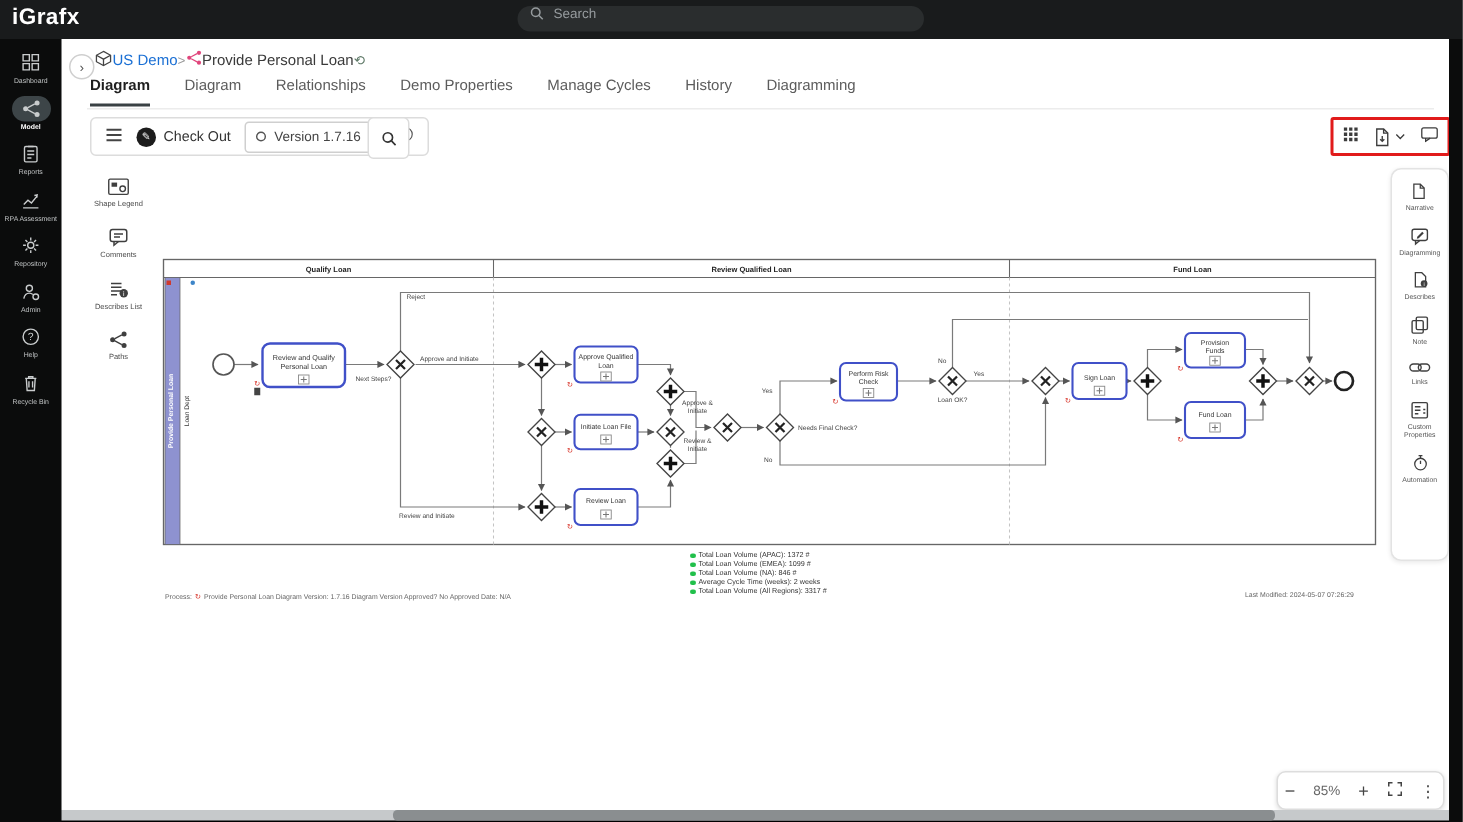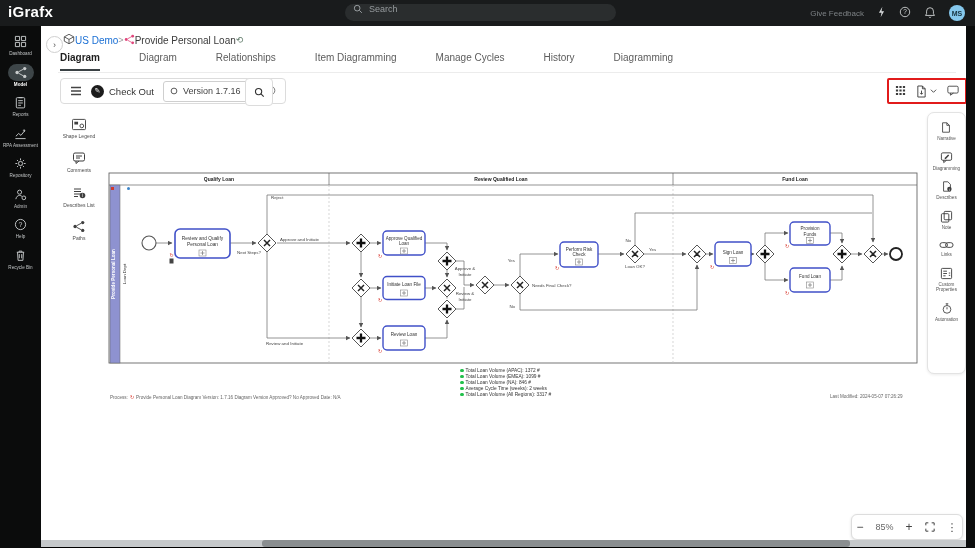--- a/index.html
+++ b/index.html
@@ -25,21 +25,21 @@
   .pill{display:flex;align-items:center;justify-content:center;padding:2px 6px}
   
   .content{left:41px;top:26px;width:925px;height:514px;background:#fff}
   .rightedge{left:966px;top:26px;width:9px;height:522px;background:#0b0c0c}
   .collapse{left:5px;top:10px;width:15px;height:15px;border:1px solid #cfcfcf;border-radius:50%;
             display:flex;align-items:center;justify-content:center;font-size:9px;color:#555;background:#fff}
   .breadcrumb{left:22px;top:6px;height:16px;display:flex;align-items:center;gap:0;font-size:10px}
   .bc-ws{color:#1a6fd4}
   .bc-sep{color:#999;font-size:9px}
   .bc-item{color:#3a3a3a}
-  .tabs{left:19px;top:26px;display:flex;gap:39px;font-size:10px;color:#5c5c5c}
+  .tabs{left:19px;top:26px;display:flex;gap:23px;font-size:10px;color:#5c5c5c}
   .tab{padding-bottom:6px}
   .tab.active{color:#1f1f1f;border-bottom:2.5px solid #3a4144;font-weight:bold}
   .tabline{left:17px;top:45.5px;width:898px;height:1px;background:#ececec}
   .toolcard{left:19px;top:52px;height:26px;border:1px solid #dcdcdc;border-radius:4px;background:#fff;
             display:flex;align-items:center;padding:12px 9px;gap:9px;box-sizing:border-box}
   .checkout{display:flex;align-items:center;gap:5px;font-size:9.5px;color:#333}
   .co-circle{width:13px;height:13px;border-radius:50%;background:#1c1c1c;color:#fff;font-size:7px;
              display:flex;align-items:center;justify-content:center}
   .verbox{display:flex;align-items:center;gap:5px;border:1px solid #cfcfcf;border-radius:3px;height:19px;
           padding:0 6px;font-size:9px;color:#444}
@@ -75,35 +75,20 @@
 
 <div class="abs topbar">
   <div class="abs logo">iGrafx</div>
   <div class="abs searchpill">
     <span><svg width="10" height="10" viewBox="0 0 12 12">
           <circle cx="5" cy="5" r="3.4" fill="none" stroke="currentColor" stroke-width="1.2"></circle>
           <path d="M7.6 7.6 10.6 10.6" stroke="currentColor" stroke-width="1.2"></path>
         </svg></span>
     <span>Search</span>
   </div>
-  <div class="abs top-right">
-    <span class="feedback">Give Feedback</span>
-    <span><svg width="9" height="12" viewBox="0 0 10 14">
-          <path d="M6 1 2 8h3l-1 5 4-7H5z" fill="currentColor"></path>
-        </svg></span>
-    <span><svg width="12" height="12" viewBox="0 0 14 14">
-          <circle cx="7" cy="7" r="5.5" fill="none" stroke="currentColor"></circle>
-          <text x="7" y="9.6" font-size="7.5" text-anchor="middle" fill="currentColor">?</text>
-        </svg></span>
-    <span><svg width="12" height="12" viewBox="0 0 14 14">
-          <path d="M7 2a4 4 0 0 1 4 4v3l1.2 2H1.8L3 9V6a4 4 0 0 1 4-4z" fill="none" stroke="currentColor"></path>
-          <path d="M5.8 12.6a1.3 1.3 0 0 0 2.4 0" fill="none" stroke="currentColor"></path>
-        </svg></span>
-    <span class="avatar">MS</span>
-  </div>
 </div>
 
 <div class="abs leftrail">
   <div class="railitem">
     <span class="pill">
         <svg width="13" height="13" viewBox="0 0 14 14">
           <path d="M1.5 1.5h4.5v4.5H1.5zM8 1.5h4.5v4.5H8zM1.5 8h4.5v4.5H1.5zM8 8h4.5v4.5H8z" fill="none" stroke="currentColor"></path>
         </svg>
       </span>
     <span class="lbl">Dashboard</span>
@@ -196,21 +181,21 @@
           <path d="M4.4 6.2 9.4 3.5M4.4 7.8 9.4 10.5" stroke="currentColor" fill="none"></path>
         </svg></span>
     <span class="bc-item">Provide Personal Loan</span>
     <span style="color:#5f7a68;font-size:9px">⟲</span>
   </div>
 
   <div class="abs tabs">
     <span class="tab active">Diagram</span>
     <span class="tab">Diagram</span>
     <span class="tab">Relationships</span>
-    <span class="tab">Item Diagramming</span>
+    <span class="tab">Demo Properties</span>
     <span class="tab">Manage Cycles</span>
     <span class="tab">History</span>
     <span class="tab">Diagramming</span>
   </div>
   <div class="abs tabline"></div>
 
   <div class="abs toolcard">
     <span style="color:#444"><svg width="12" height="10" viewBox="0 0 12 10">
           <path d="M1 1.5h10M1 5h10M1 8.5h10" stroke="currentColor" stroke-width="1.4"></path>
         </svg></span>

